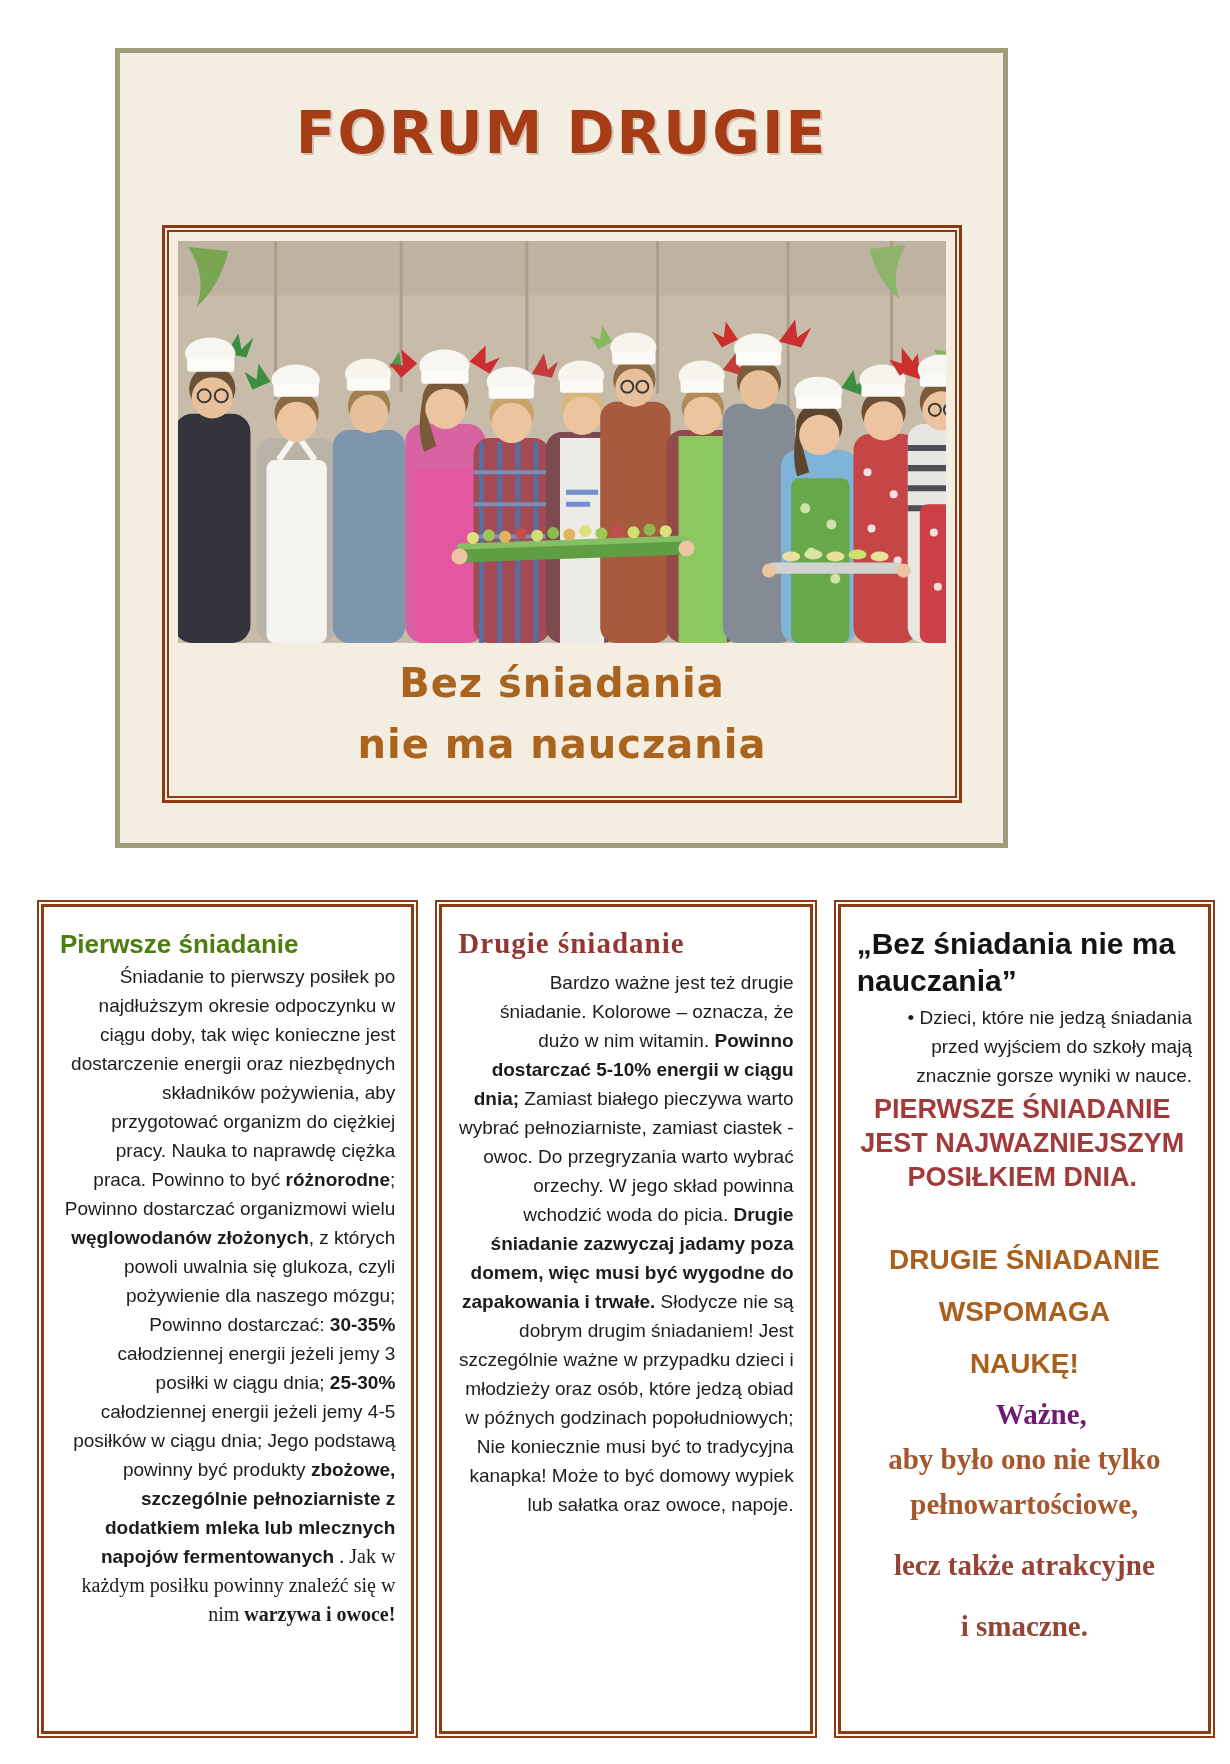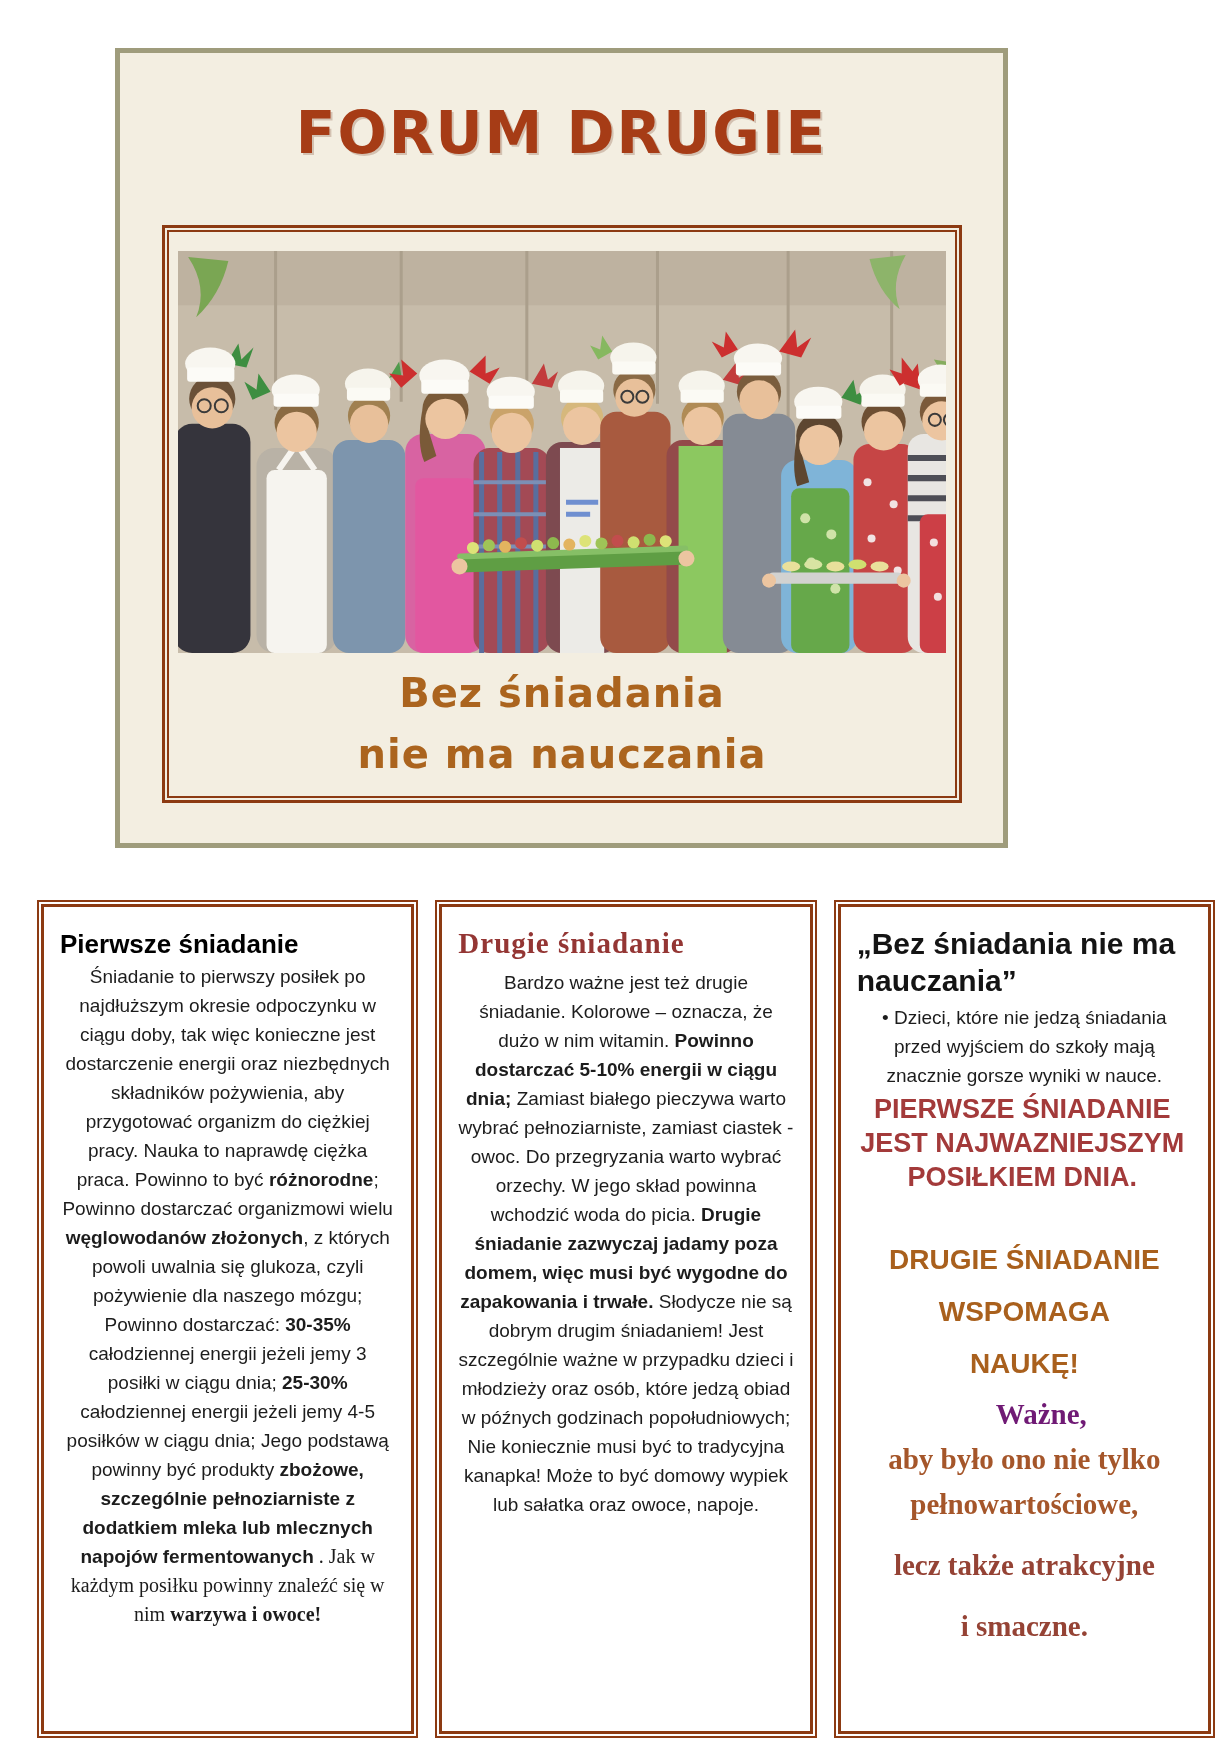--- a/index.html
+++ b/index.html
@@ -17,21 +17,21 @@
     font-family:"DejaVu Sans", sans-serif;font-weight:800;
     font-size:58px;letter-spacing:2px;color:#a63c16;
     text-shadow:2px 2px 0 rgba(100,35,10,.22);
   }
   .photo-frame{
     position:absolute;left:42px;top:172px;width:794px;height:572px;
     border:3px solid #8c3a12;background:#f3eee1;
   }
   .photo-frame-inner{
     position:absolute;left:2px;top:2px;right:2px;bottom:2px;
-    border:2px solid #8c3a12;padding:19px 9px 0 9px;box-sizing:border-box;
+    border:2px solid #8c3a12;padding:9px 9px 0 9px;box-sizing:border-box;
   }
   .photo{
     width:100%;height:402px;display:block;background:#c7bcaa;
   }
   .photo-caption{
     margin-top:10px;text-align:center;
     font-family:"DejaVu Sans", sans-serif;font-weight:800;
     font-size:40px;line-height:61px;letter-spacing:1px;color:#ab641e;
   }
   
@@ -40,31 +40,31 @@
     display:flex;gap:17px;
   }
   .column{
     flex:1 1 0;border:2px solid #8c3a12;background:#ffffff;box-sizing:border-box;
   }
   .column-inner{
     border:3px solid #8c3a12;margin:2px;height:calc(100% - 4px);
     box-sizing:border-box;padding:16px 16px 0 16px;overflow:hidden;
   }
   .h-first{
-    margin:6px 0 2px 0;font-size:26px;font-weight:bold;color:#000000;
+    margin:6px 0 2px 0;font-size:26px;font-weight:bold;color:#4d7c0f;
   }
   .h-second{
     margin:4px 0 8px 0;font-family:"Liberation Serif", serif;
     font-size:29px;font-weight:bold;color:#943634;letter-spacing:1px;
   }
   .h-third{
     margin:2px 0 4px 0;font-size:30px;line-height:37px;font-weight:bold;color:#141414;
   }
   .body-text{
-    margin:0;font-size:19px;line-height:29px;color:#1c1c1c;text-align:center;
+    margin:0;font-size:19px;line-height:29px;color:#1c1c1c;text-align:right;
   }
   .b{font-weight:bold;}
   .sf{font-family:"Liberation Serif", serif;font-size:20px;}
   .sfb{font-family:"Liberation Serif", serif;font-size:20px;font-weight:bold;}
   .red-caps{
     margin:2px 4px 0 0;text-align:center;font-weight:bold;
     font-size:27px;line-height:34px;color:#a33a3a;
   }
   .brown-caps{
     margin-top:40px;text-align:center;font-weight:bold;

